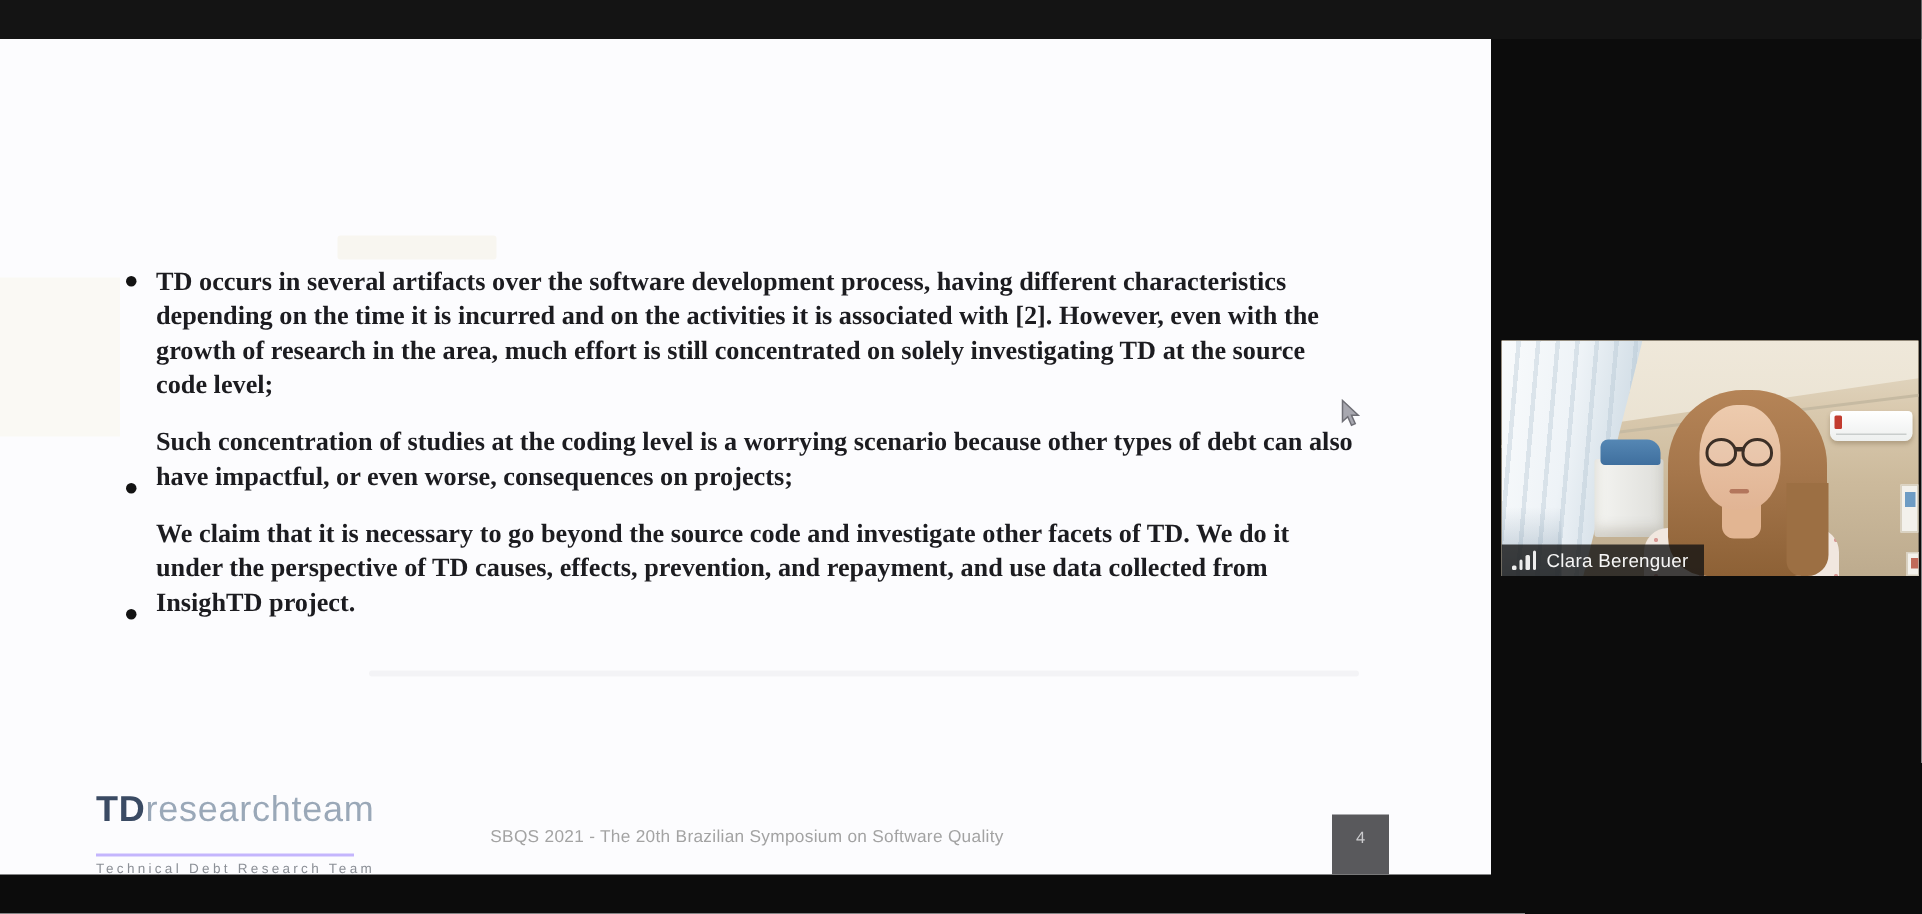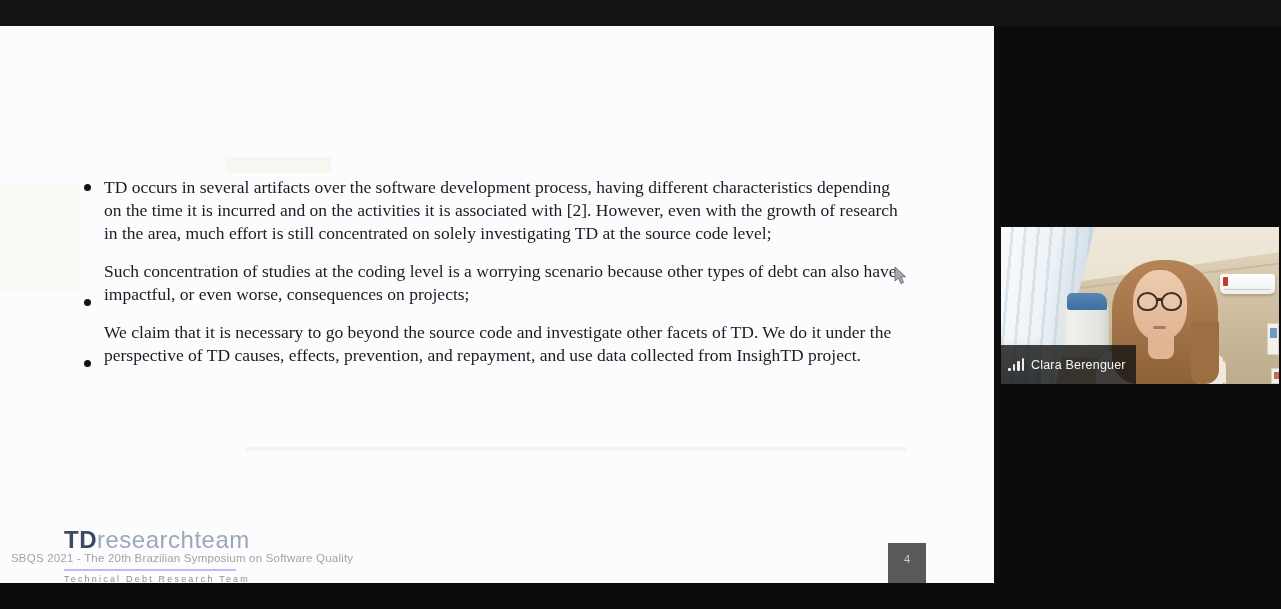--- a/index.html
+++ b/index.html
@@ -14,21 +14,21 @@
     position:absolute; left:78px; top:54px;
     font-family:"Liberation Sans", sans-serif;
     font-size:41px; font-weight:500; letter-spacing:-1px; color:#141418;
   }
 
   .left-tint { position:absolute; left:0; top:159px; width:80px; height:106px; background:#faf9f4; }
   .highlight-artifact { position:absolute; left:225px; top:131px; width:106px; height:16px; background:#f8f6f0; border-radius:2px; }
 
   .bullets {
     position:absolute; left:84px; top:150px; width:824px;
-    font-family:"Liberation Serif", serif; font-size:17.5px; line-height:23px; color:#1c1c20;
+    font-family:"Liberation Serif", serif; font-size:17.5px; line-height:23px; color:#1c1c20;font-weight:bold;
   }
   .bullet { display:flex; }
   .bullet + .bullet { margin-top:15px;align-items:flex-end; }
   .bullet-dot { width:7px; height:7px; border-radius:50%; background:#131313; margin:8px 13px 0 0; flex:0 0 auto; }
   .bullet-text { flex:1; }
 
   .divider-artifact { position:absolute; left:246px; top:421px; width:660px; height:4px; background:#f3f3f6; border-radius:2px; }
 
   
   .logo { position:absolute; left:64px; top:501px; width:172px; }
@@ -40,21 +40,21 @@
   .logo-rest { color:#9aa8b8; font-weight:normal; }
   .logo-tagline {
     display:block; margin-top:3px; font-size:9px; letter-spacing:2.2px;
     color:#8b8f96; white-space:nowrap;
   }
   .logo-site {
     display:block; margin-top:3px; width:168px; background:#7b7b7d; color:#ffffff;
     font-size:12.5px; font-weight:bold; text-align:center; padding:1px 0 2px 0;
   }
   .conference {
-    position:absolute; left:11px; top:526px; width:994px; text-align:left;
+    position:absolute; left:1px; top:526px; width:994px; text-align:center;
     font-size:11.5px; color:#a3a3a3; letter-spacing:.2px;
   }
   .page-box {
     position:absolute; left:888px; top:517px; width:38px; height:40px;
     background:#59595c; color:#cbcbcd; font-size:11px; text-align:center; padding-top:10px;
   }
 
   .cursor { position:absolute; left:894px; top:240px; width:14px; height:19px; }
 
   
@@ -92,21 +92,21 @@
   .hair-strand { position:absolute; left:190px; top:95px; width:28px; height:62px; background:#9c6f43; border-radius:0 0 14px 10px; }
   .neck { position:absolute; left:147px; top:104px; width:26px; height:28px; background:#e2b592; border-radius:0 0 8px 8px; }
   .face { position:absolute; left:132px; top:43px; width:54px; height:70px;
     background:linear-gradient(#edcbae,#e1b494); border-radius:46% 46% 44% 44%; }
   .glasses { position:absolute; left:136px; top:65px; width:48px; height:21px; }
   .lens { position:absolute; width:21px; height:19px; border:2.5px solid #3c2f26; border-radius:50% 50% 46% 46%; background:rgba(250,250,250,.12); }
   .lens.l { left:0; top:0; } .lens.r { left:24px; top:0; }
   .bridge { position:absolute; left:20px; top:6px; width:6px; height:2.5px; background:#3c2f26; }
   .mouth { position:absolute; left:152px; top:99px; width:13px; height:3px; background:#b3765c; border-radius:2px; }
 
-  .name-label { position:absolute; left:0; bottom:0; height:39px; background:rgba(20,20,20,.8);
+  .name-label { position:absolute; left:0; bottom:0; height:21px; background:rgba(20,20,20,.8);
     display:flex; align-items:center; padding:0 10px 0 7px; }
   .signal-icon { display:flex; align-items:flex-end; height:13px; margin-right:7px; }
   .signal-icon i { display:block; width:2.5px; background:#ededed; margin-right:2px; border-radius:1px; }
   .signal-icon i:nth-child(1){ height:3px; }
   .signal-icon i:nth-child(2){ height:7px; }
   .signal-icon i:nth-child(3){ height:10px; }
   .signal-icon i:nth-child(4){ height:13px; margin-right:0; }
   .name-text { color:#f6f6f6; font-size:12.5px; letter-spacing:.2px; }
 </style>
 </head>

